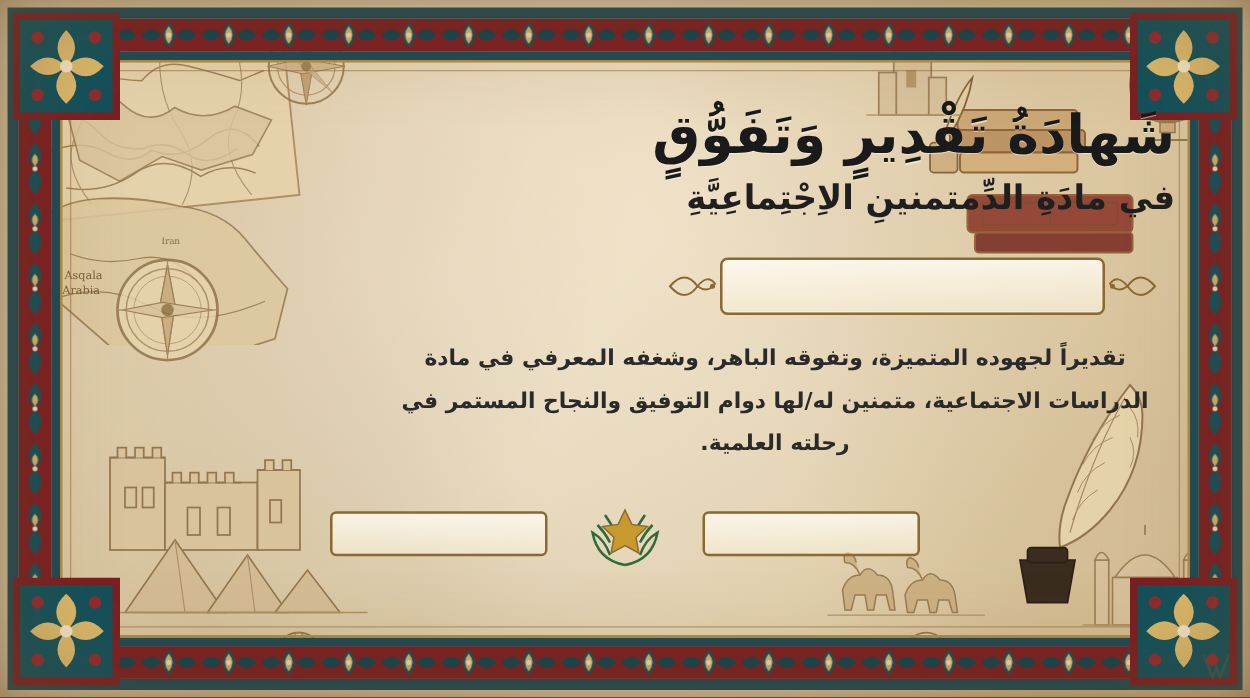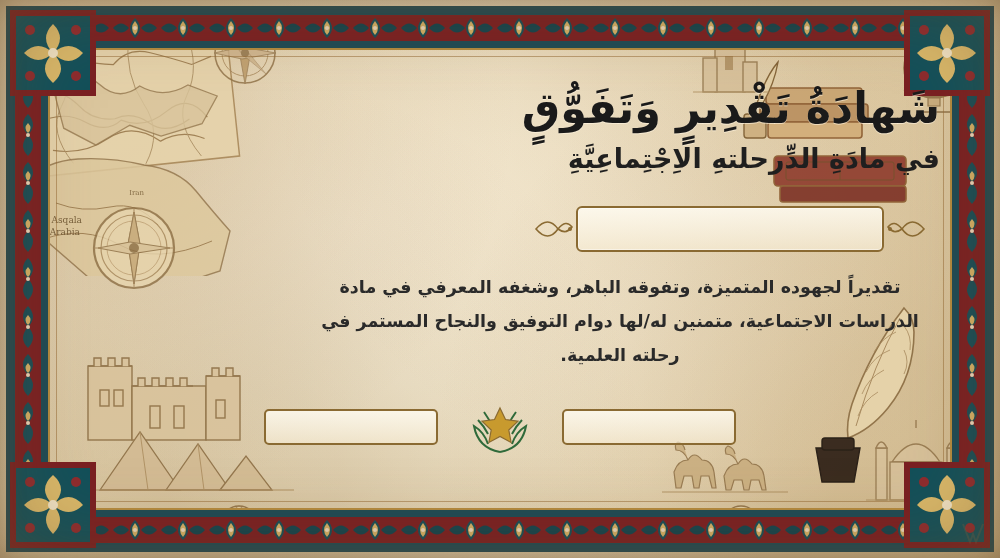--- a/index.html
+++ b/index.html
@@ -452,21 +452,21 @@
         <circle cx="20" cy="20" r="5"></circle>
         <circle cx="66" cy="20" r="5"></circle>
         <circle cx="20" cy="66" r="5"></circle>
         <circle cx="66" cy="66" r="5"></circle>
       </g>
   </svg>
 
   <div class="content">
 
     <div class="title">شَهادَةُ تَقْدِيرٍ وَتَفَوُّقٍ</div>
-    <div class="subtitle">في مادَةِ الدِّرحلتهِ الاِجْتِماعِيَّةِ</div>
+    <div class="subtitle">في مادَةِ الدِّمتمنينِ الاِجْتِماعِيَّةِ</div>
 
     <div class="name-field-wrap">
       <svg class="field-orn" viewBox="0 0 42 34">
         <g fill="none" stroke="#8a6a32" stroke-width="1.6">
           <path d="M40 17 q-12 -14 -22 0 q10 14 22 0z"></path>
           <path d="M18 17 q-8 -10 -14 -2 q6 8 14 2z"></path>
         </g>
         <circle cx="6" cy="17" r="2" fill="#8a6a32"></circle>
       </svg>
       <input class="name-field" value="" placeholder="" style="">

